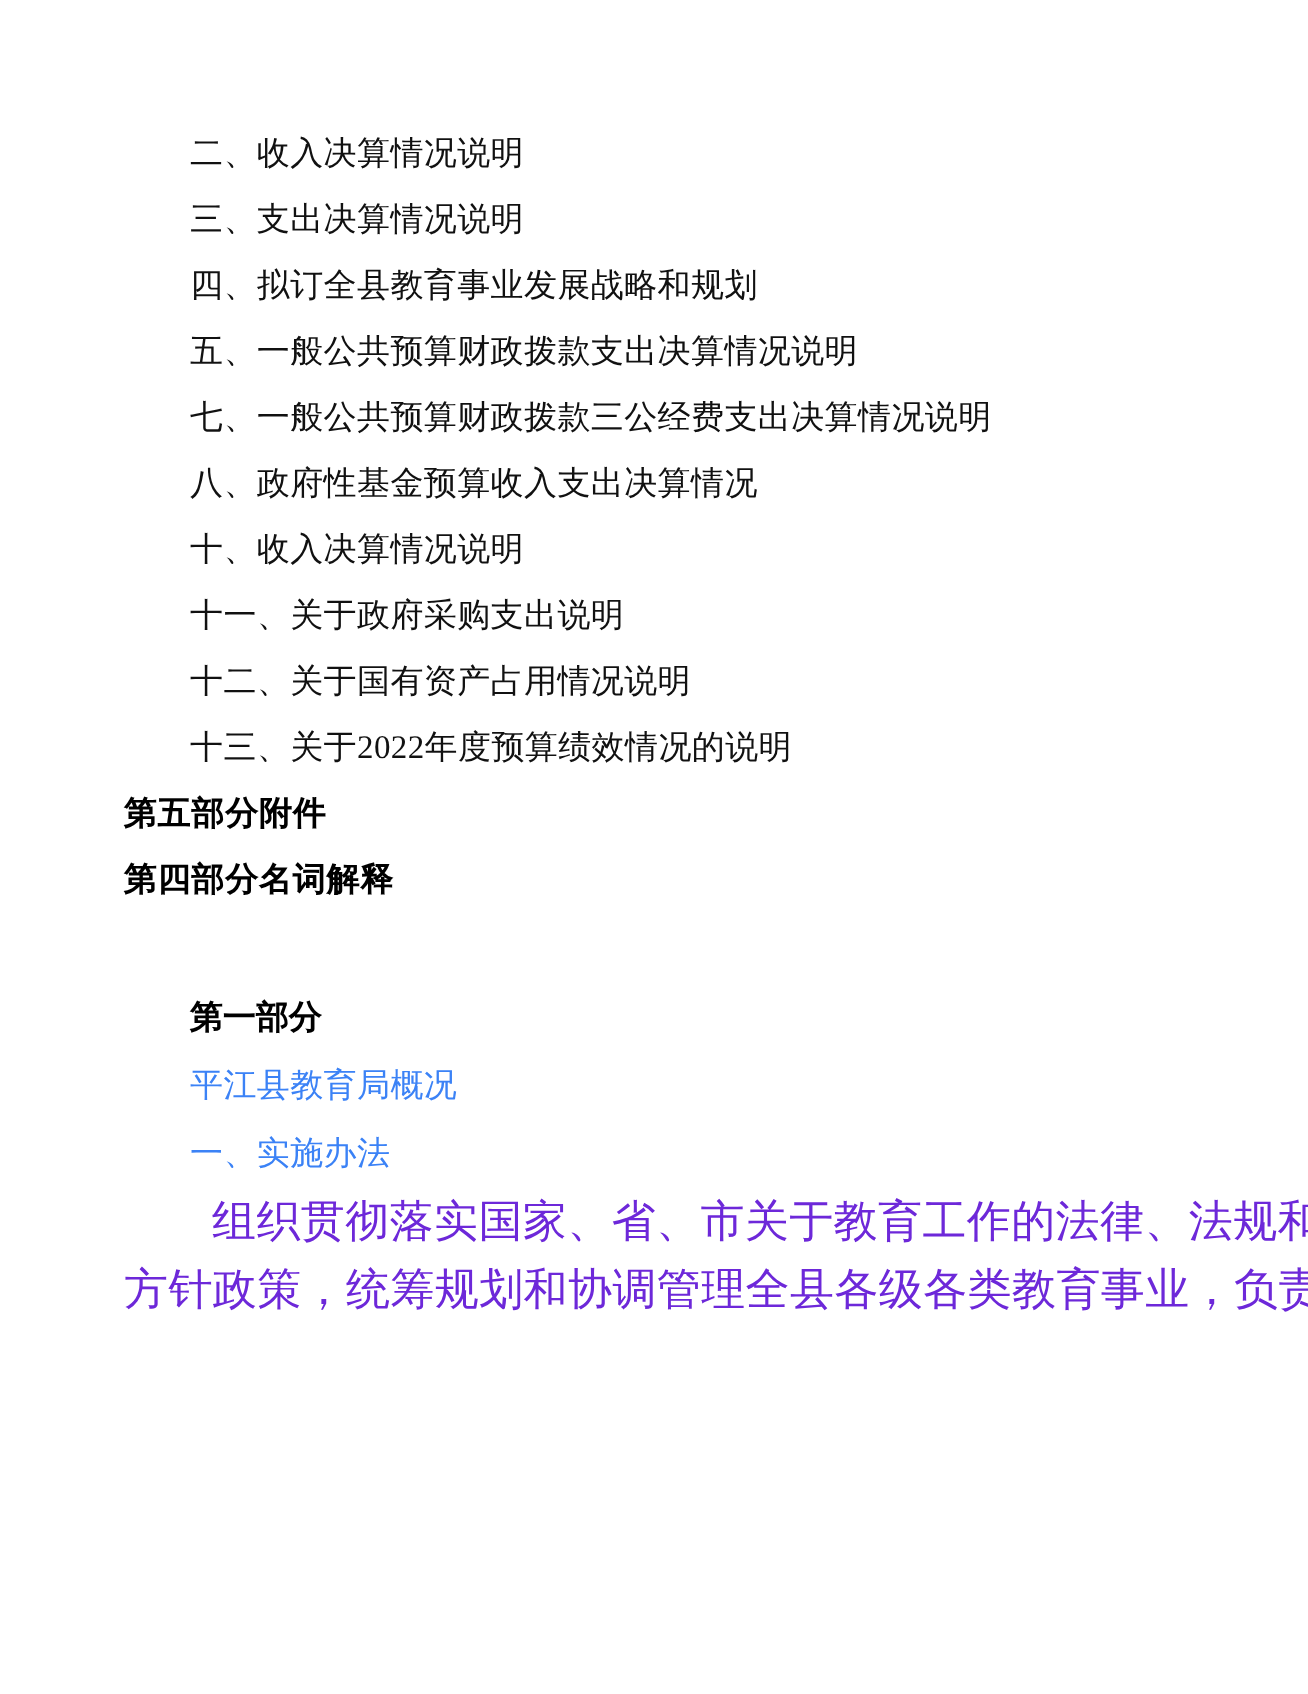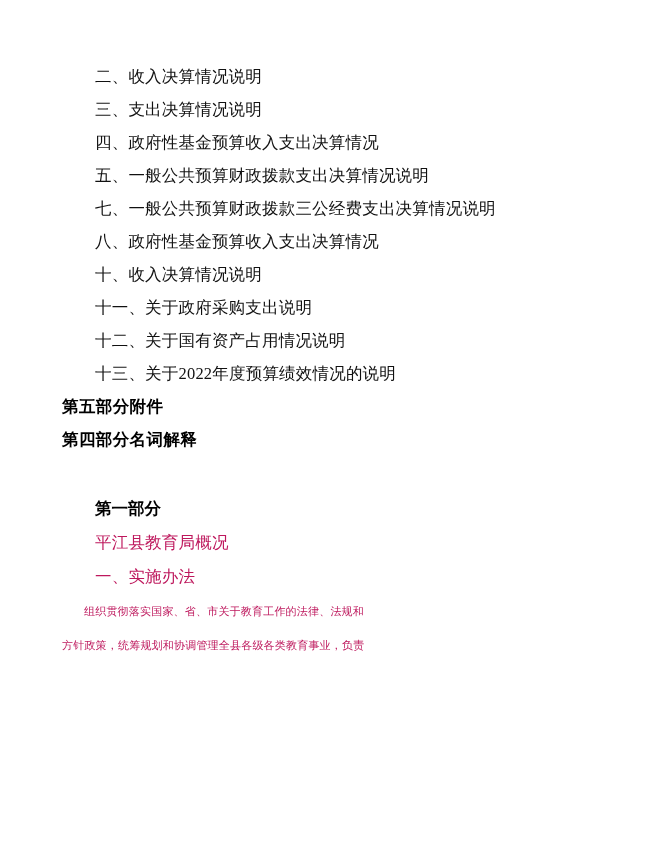--- a/index.html
+++ b/index.html
@@ -47,45 +47,45 @@
   .body-heading {
     font-size: 16.5px;
     line-height: 34px;
     font-weight: bold;
     text-indent: 2em;
     color: #000000;
   }
   .body-line {
     font-size: 16.5px;
     line-height: 34px;
-    color: #be185d;
+    color: #3b82f6;
     text-indent: 2em;
     letter-spacing: 0.2px;
   }
   .body-para {
-    font-size: 11px;
+    font-size: 22px;
     line-height: 34px;
-    color: #be185d;
+    color: #6d28d9;
     text-indent: 2em;
     letter-spacing: 0.2px;
     white-space: nowrap;
   }
   .body-para.cont {
     text-indent: 0;
   }
 </style>
 </head>
 <body>
 
 <div class="page">
 
   <ul class="toc-list">
     <li class="toc-item">二、收入决算情况说明</li>
     <li class="toc-item">三、支出决算情况说明</li>
-    <li class="toc-item">四、政府性基金预算收入支出决算情况</li>
+    <li class="toc-item">四、拟订全县教育事业发展战略和规划</li>
     <li class="toc-item">五、一般公共预算财政拨款支出决算情况说明</li>
     <li class="toc-item">七、一般公共预算财政拨款三公经费支出决算情况说明</li>
     <li class="toc-item">八、政府性基金预算收入支出决算情况</li>
     <li class="toc-item">十、收入决算情况说明</li>
     <li class="toc-item">十一、关于政府采购支出说明</li>
     <li class="toc-item">十二、关于国有资产占用情况说明</li>
     <li class="toc-item">十三、关于2022年度预算绩效情况的说明</li>
   </ul>
 
   <div class="part-heading">第五部分附件</div>

